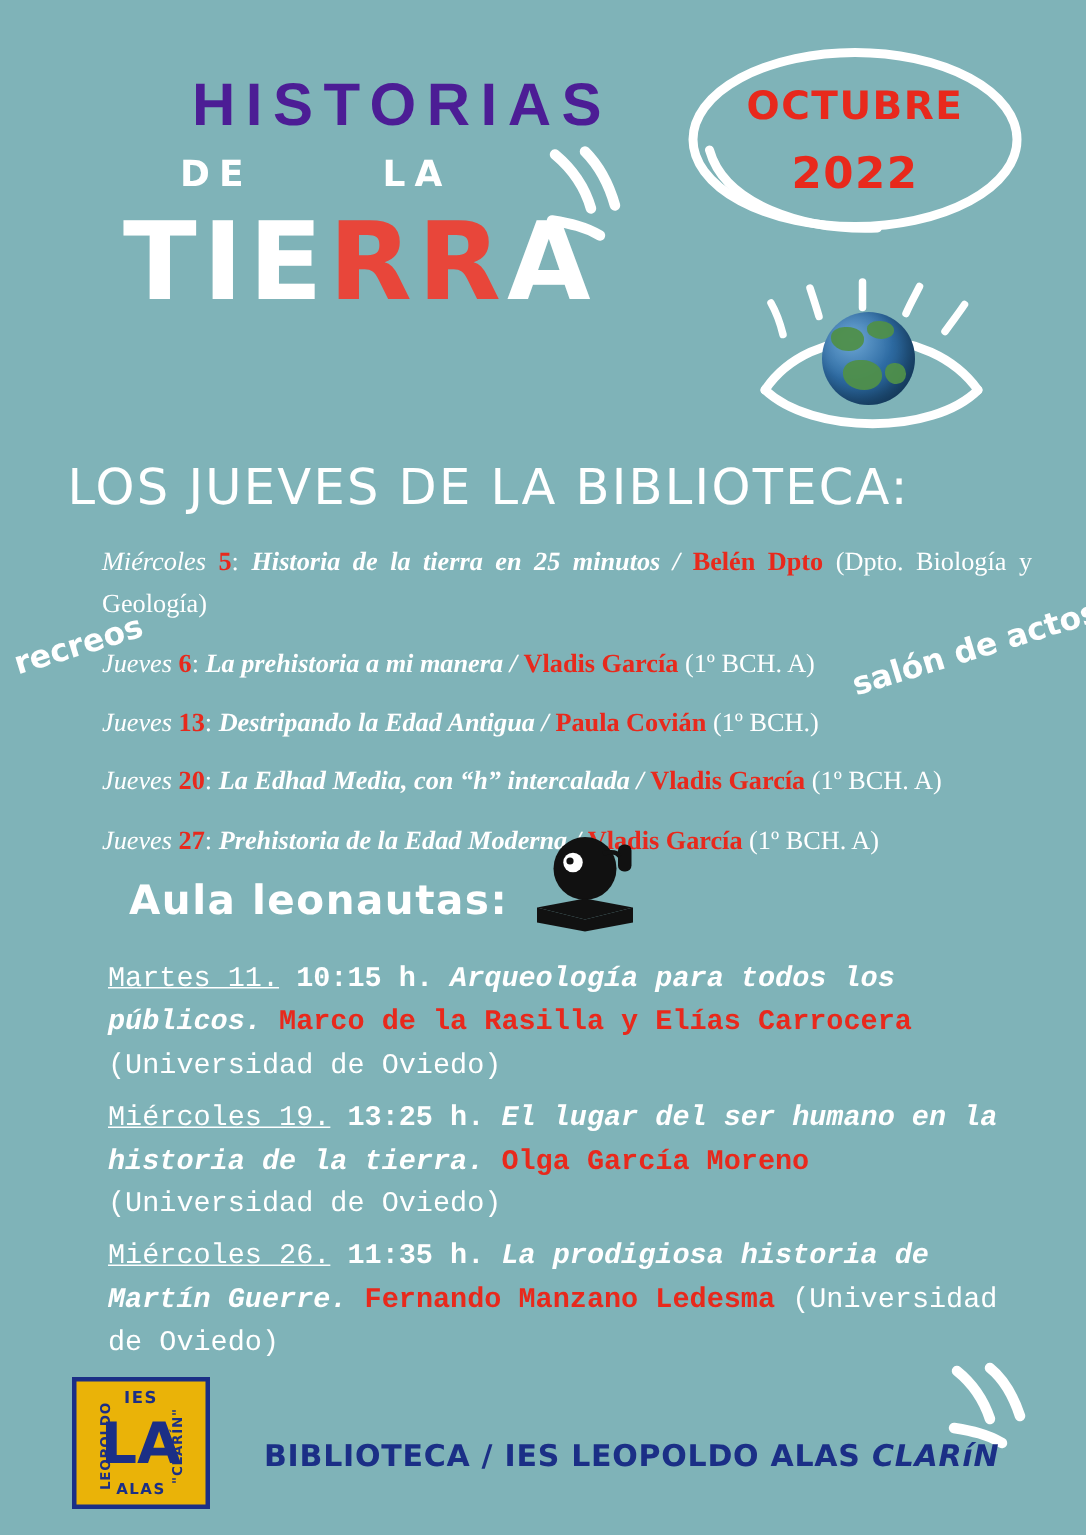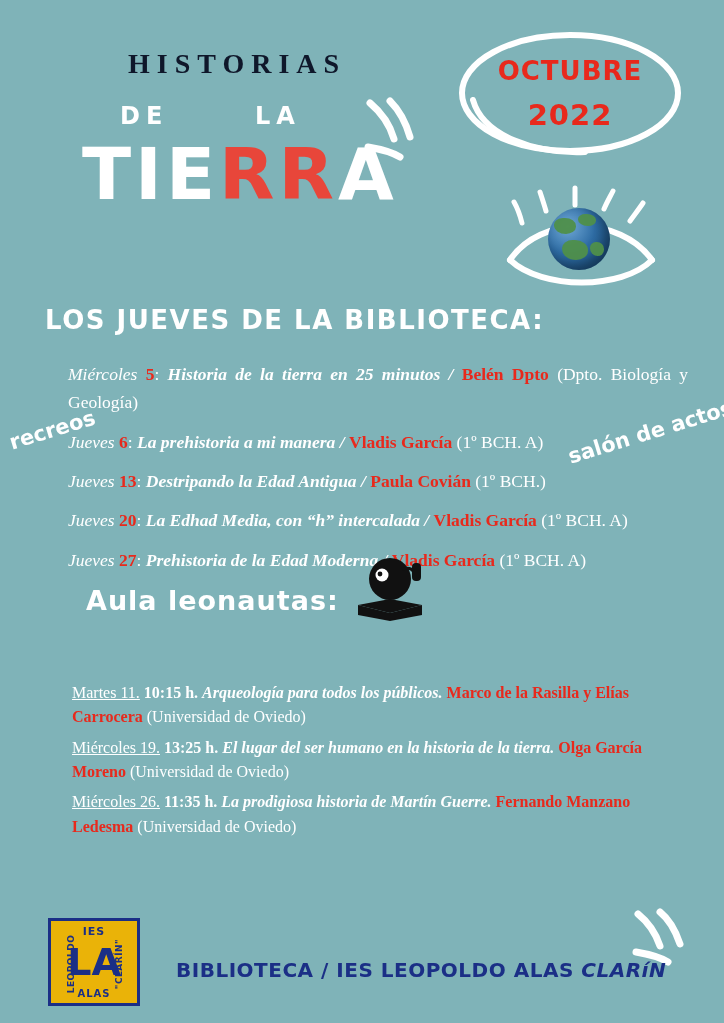--- a/index.html
+++ b/index.html
@@ -25,25 +25,25 @@
     position: absolute;
     left: 0;
     top: 30px;
     width: 420px;
     color: #ffffff;
   }
   .t-historias {
     position: absolute;
     left: 128px;
     top: 18px;
-    font-size: 28px;
+    font-size: 40px;
     font-weight: bold;
     letter-spacing: 7px;
-    color: #0f172a;
-    font-family: Liberation Serif, serif;
+    color: #4c1d95;
+    font-family: Liberation Sans, sans-serif;
   }
   .t-de {
     position: absolute;
     left: 120px;
     top: 72px;
     font-size: 24px;
     font-weight: bold;
     letter-spacing: 6px;
     color: #ffffff;
     font-family: "DejaVu Sans", sans-serif;
@@ -148,22 +148,22 @@
   .l3 { left: 14px; top: 32px; width: 26px; height: 20px; border-radius:55% 45% 40% 60%;}
   .l4 { left: 42px; top: 34px; width: 14px; height: 14px; border-radius:50%;}
 
   
   .sect-jueves {
     position: absolute;
     left: 45px;
     top: 305px;
     color: #ffffff;
     font-family: "DejaVu Sans", sans-serif;
-    font-weight: bold;
-    font-size: 26px;
+    font-weight: normal;
+    font-size: 33px;
     letter-spacing: 1.5px;
     text-align: center;
   }
 
   
   .program {
     position: absolute;
     left: 68px;
     top: 360px;
     width: 620px;
@@ -223,24 +223,23 @@
     width: 100px;
     height: 72px;
   }
 
   .aula-list {
     position: absolute;
     left: 72px;
     top: 638px;
     width: 614px;
     color: #ffffff;
-    font-family: Liberation Serif, serif;
-    font-size: 16px;
+    font-family: Liberation Mono, monospace;
+    font-size: 19px;
     line-height: 1.52;
-    margin-top: 43px;
   }
   .aula-line { margin-bottom: 6px; }
   .aula-line .date { text-decoration: underline; }
   .aula-line .time { font-weight: bold; }
   .aula-line .talk { font-style: italic; font-weight: bold; }
   .aula-line .who { color: #e8291c; font-weight: bold; }
   .aula-line .aff { color: #ffffff; }
 
   
   .logo-box {

